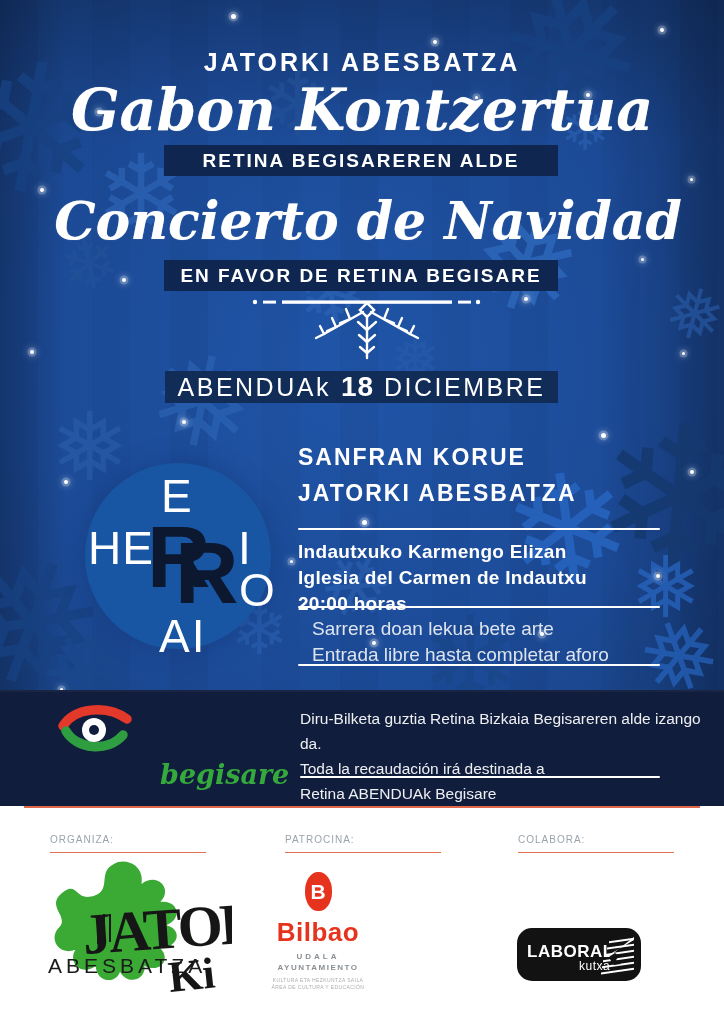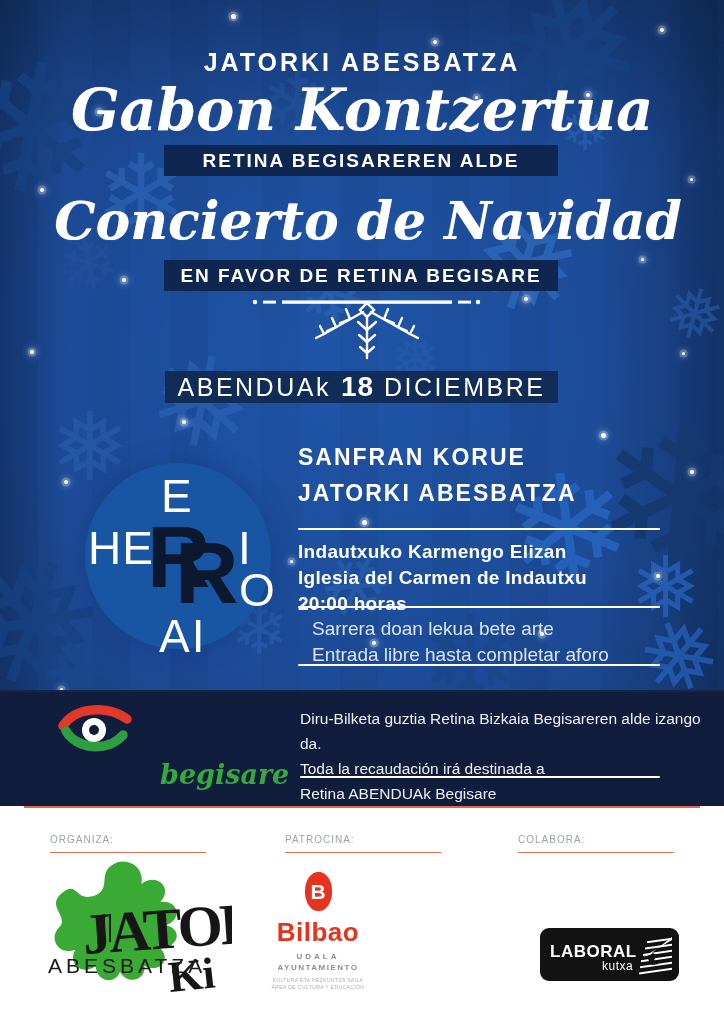--- a/index.html
+++ b/index.html
@@ -69,21 +69,21 @@
   .jatorki{position:absolute;left:42px;top:52px;width:190px;height:150px;}
   .jatorki-name{position:absolute;left:48px;top:148px;color:#1a1a1a;font-size:21px;letter-spacing:4px;font-weight:500;}
   .bilbao{position:absolute;left:254px;top:66px;width:128px;text-align:center;}
   .bilbao-badge{display:inline-block;width:27px;height:39px;background:#e6331d;border-radius:13px/19px;
     color:#fff;font-weight:800;font-size:21px;line-height:39px;text-align:center;}
   .bilbao-name{color:#e6331d;font-size:26px;font-weight:800;margin-top:6px;letter-spacing:.5px;}
   .bilbao-l1{color:#8a8f94;font-size:8px;letter-spacing:3px;margin-top:4px;font-weight:600;}
   .bilbao-l2{color:#8a8f94;font-size:8px;letter-spacing:1.5px;margin-top:2px;font-weight:600;}
   .bilbao-l3{color:#a9adb1;font-size:5px;letter-spacing:.4px;margin-top:5px;}
   .bilbao-l4{color:#a9adb1;font-size:5px;letter-spacing:.4px;margin-top:1px;}
-  .laboral{position:absolute;left:540px;top:122px;width:139px;height:53px;background:#121212;border-radius:9px;}
+  .laboral{position:absolute;left:517px;top:122px;width:124px;height:53px;background:#121212;border-radius:15px;}
   .laboral-name{position:absolute;left:10px;top:14px;color:#fff;font-size:17px;font-weight:800;letter-spacing:.5px;}
   .laboral-sub{position:absolute;left:62px;top:31px;color:#fff;font-size:12px;font-weight:400;letter-spacing:.5px;}
   .laboral-stripes{position:absolute;right:6px;top:7px;}
 </style>
 </head>
 <body>
 
 <div class="poster">
   <div class="streaks"></div>
   <div id="decor">

